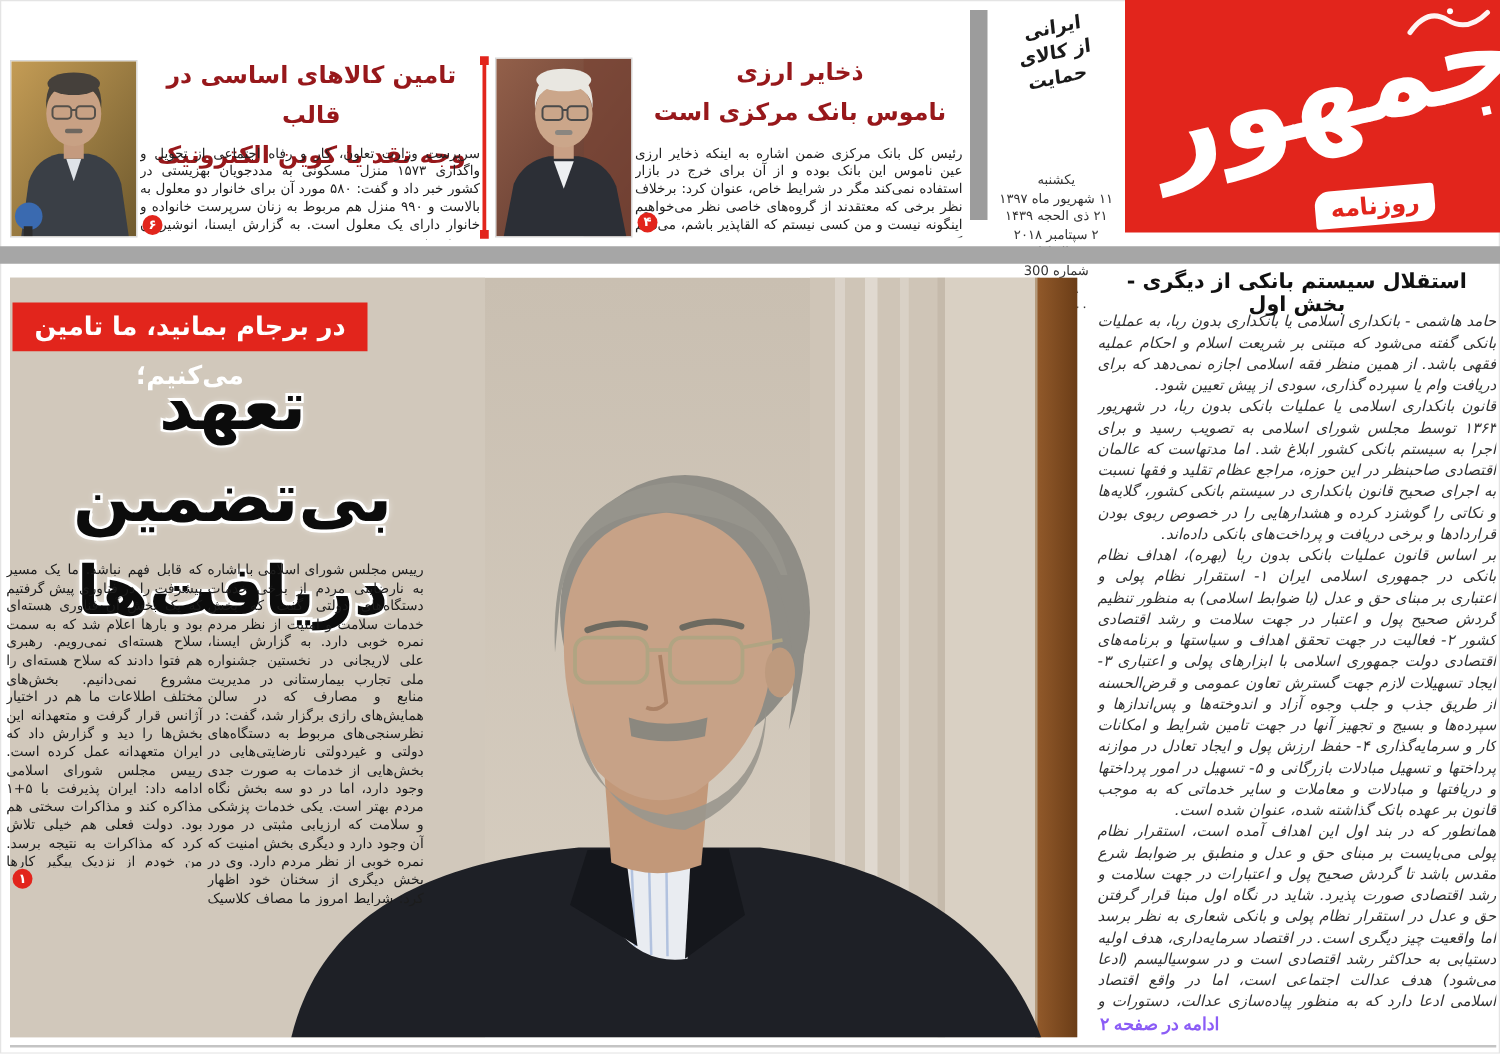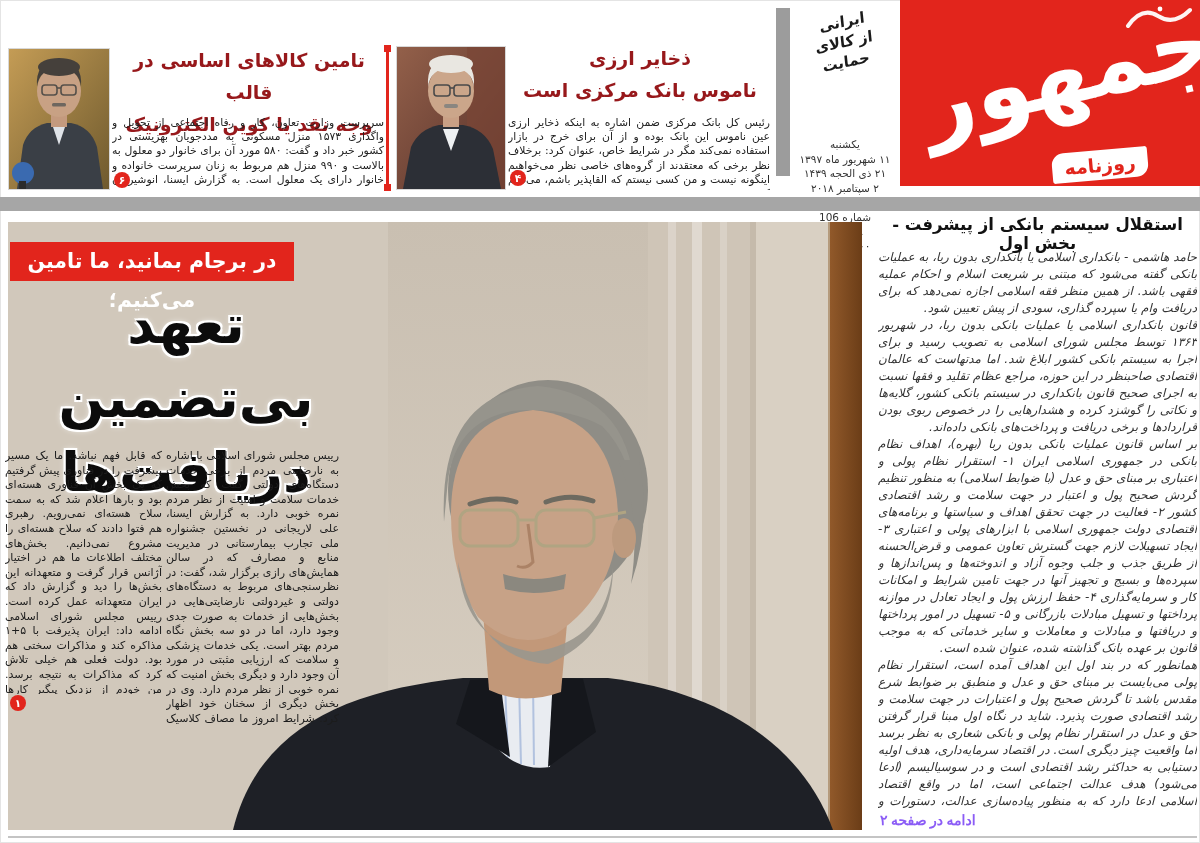--- a/index.html
+++ b/index.html
@@ -150,21 +150,21 @@
   <div class="abs" style="left:792px;top:4px;width:106px;height:192px;">
     <div class="slogan" style="left:6px;top:8px;width:92px;">ایرانی
 از کالای
 حمایت</div>
     <div class="dateline" style="left:0;top:98px;width:106px;margin-top:36px;">
       <div>یکشنبه</div>
       <div>۱۱ شهریور ماه ۱۳۹۷</div>
       <div>۲۱ ذی الحجه ۱۴۳۹</div>
       <div>۲ سپتامبر ۲۰۱۸</div>
       <div>سال اول</div>
-      <div>شماره 106</div>
+      <div>شماره 300</div>
       <div>۸ صفحه</div>
       <div>۱۰۰۰ تومان</div>
     </div>
   </div>
 
   <div class="masthead" style="left:900px;top:0;width:300px;height:186px;">
     <svg class="abs" style="right:6px;top:4px;" width="70" height="30" viewBox="0 0 70 30">
       <path d="M4,22 Q18,2 34,12 Q50,22 66,6" fill="none" stroke="#ffffff" stroke-width="4" stroke-linecap="round" opacity="0.95"></path>
       <circle cx="36" cy="5" r="2.4" fill="#fff"></circle>
     </svg>
@@ -225,21 +225,21 @@
   <div class="headline" style="left:12px;top:288px;width:348px;">
     <div>تعهد بی‌تضمین</div>
     <div>دریافت‌ها</div>
   </div>
 
   <div class="story-col" style="left:166px;top:449px;width:173px;height:276px;">رییس مجلس شورای اسلامی با اشاره به نارضایتی مردم از برخی خدمات دستگاه‌های دولتی گفت که بخش خدمات سلامت و امنیت از نظر مردم نمره خوبی دارد. به گزارش ایسنا، علی لاریجانی در نخستین جشنواره ملی تجارب بیمارستانی در مدیریت منابع و مصارف که در سالن همایش‌های رازی برگزار شد، گفت: در نظرسنجی‌های مربوط به دستگاه‌های دولتی و غیردولتی نارضایتی‌هایی در بخش‌هایی از خدمات به صورت جدی وجود دارد، اما در دو سه بخش نگاه مردم بهتر است. یکی خدمات پزشکی و سلامت که ارزیابی مثبتی در مورد آن وجود دارد و دیگری بخش امنیت که نمره خوبی از نظر مردم دارد. وی در بخش دیگری از سخنان خود اظهار کرد: شرایط امروز ما مصاف کلاسیک با دشمن نیست بلکه جنس آن متفاوت و شرایط پیچیده است. جمهوری اسلامی حرف بلندپروازانه‌ای نمی‌زند</div>
   <div class="story-col" style="left:5px;top:449px;width:157px;height:245px;">که قابل فهم نباشد. ما یک مسیر پیشرفت را در فناوری پیش گرفتیم که یک بخش آن فناوری هسته‌ای بود و بارها اعلام شد که به سمت سلاح هسته‌ای نمی‌رویم. رهبری هم فتوا دادند که سلاح هسته‌ای را مشروع نمی‌دانیم. بخش‌های مختلف اطلاعات ما هم در اختیار آژانس قرار گرفت و متعهدانه این بخش‌ها را دید و گزارش داد که ایران متعهدانه عمل کرده است. رییس مجلس شورای اسلامی ادامه داد: ایران پذیرفت با ۵+۱ مذاکره کند و مذاکرات سختی هم بود. دولت فعلی هم خیلی تلاش کرد که مذاکرات به نتیجه برسد. من خودم از نزدیک پیگیر کارها بودم که دولت آقای روحانی و شخص ظریف زحمات زیادی برای رسیدن به توافق کشیدند. اگرچه که در توافق مشکلاتی وجود دارد و این طور نیست که همه خواسته‌ها به نتیجه برسد. وی در بخش دیگری از سخنرانی خود یادآور شد: بعد از این که آمریکا از...</div>
   <div class="pbadge" style="left:10px;top:695px;">۱</div>
 
   <div class="abs" style="left:878px;top:213px;width:319px;height:630px;">
-    <div class="bank-title" style="top:2px;">استقلال سیستم بانکی از پیشرفت - بخش اول</div>
+    <div class="bank-title" style="top:2px;">استقلال سیستم بانکی از دیگری - بخش اول</div>
     <div class="bank-body" style="left:0;right:0;top:36px;height:560px;">حامد هاشمی - بانکداری اسلامی یا بانکداری بدون ربا، به عملیات بانکی گفته می‌شود که مبتنی بر شریعت اسلام و احکام عملیه فقهی باشد. از همین منظر فقه اسلامی اجازه نمی‌دهد که برای دریافت وام یا سپرده گذاری، سودی از پیش تعیین شود.
 قانون بانکداری اسلامی یا عملیات بانکی بدون ربا، در شهریور ۱۳۶۳ توسط مجلس شورای اسلامی به تصویب رسید و برای اجرا به سیستم بانکی کشور ابلاغ شد. اما مدتهاست که عالمان اقتصادی صاحبنظر در این حوزه، مراجع عظام تقلید و فقها نسبت به اجرای صحیح قانون بانکداری در سیستم بانکی کشور، گلایه‌ها و نکاتی را گوشزد کرده و هشدارهایی را در خصوص ربوی بودن قراردادها و برخی دریافت و پرداخت‌های بانکی داده‌اند.
 بر اساس قانون عملیات بانکی بدون ربا (بهره)، اهداف نظام بانکی در جمهوری اسلامی ایران ۱- استقرار نظام پولی و اعتباری بر مبنای حق و عدل (با ضوابط اسلامی) به منظور تنظیم گردش صحیح پول و اعتبار در جهت سلامت و رشد اقتصادی کشور ۲- فعالیت در جهت تحقق اهداف و سیاستها و برنامه‌های اقتصادی دولت جمهوری اسلامی با ابزارهای پولی و اعتباری ۳- ایجاد تسهیلات لازم جهت گسترش تعاون عمومی و قرض‌الحسنه از طریق جذب و جلب وجوه آزاد و اندوخته‌ها و پس‌اندازها و سپرده‌ها و بسیج و تجهیز آنها در جهت تامین شرایط و امکانات کار و سرمایه‌گذاری ۴- حفظ ارزش پول و ایجاد تعادل در موازنه پرداختها و تسهیل مبادلات بازرگانی و ۵- تسهیل در امور پرداختها و دریافتها و مبادلات و معاملات و سایر خدماتی که به موجب قانون بر عهده بانک گذاشته شده، عنوان شده است.
 همانطور که در بند اول این اهداف آمده است، استقرار نظام پولی می‌بایست بر مبنای حق و عدل و منطبق بر ضوابط شرع مقدس باشد تا گردش صحیح پول و اعتبارات در جهت سلامت و رشد اقتصادی صورت پذیرد. شاید در نگاه اول مبنا قرار گرفتن حق و عدل در استقرار نظام پولی و بانکی شعاری به نظر برسد اما واقعیت چیز دیگری است. در اقتصاد سرمایه‌داری، هدف اولیه دستیابی به حداکثر رشد اقتصادی است و در سوسیالیسم (ادعا می‌شود) هدف عدالت اجتماعی است، اما در واقع اقتصاد اسلامی ادعا دارد که به منظور پیاده‌سازی عدالت، دستورات و احکام و ضوابط مربوطه تنظیم شده است.
 به این اعتبار فقر با عدل در تضاد است و از طرفی عدل هم لازمه جدانشدنی جامعه اسلامی است و اگر در جامعه‌ای عدالت نباشد، آن جامعه و آن حکومت و نظام، اسلامی نیست، زیرا که تمام این فعالیت‌ها در جهت برقراری عدالت می‌باشد.
 هشدارهای چند وقت اخیر مراجع تقلید و نیز صاحبنظران عرصه علم اقتصاد که پایبند به اصول اقتصاد اسلامی و رعایت موازین شرعی، در اصول اقتصادی هستند و همگی به نوعی سنگ "مکتب اقتصادی اسلام" را بر سینه می‌زنند، نشان از این دارد که علیرغم وجود قانون مکفی در خصوص انطباق فعالیت‌های بانکی با اصول مکتب اقتصادی اسلام، عملکرد بانکی در این راستا نبوده و انحرافات جدی در این زمینه دارد.</div>
     <div class="bank-continue" style="left:2px;bottom:14px;">ادامه در صفحه ۲</div>
   </div>
 
   <div class="bottom-rule" style="left:8px;top:836px;width:1189px;"></div>

